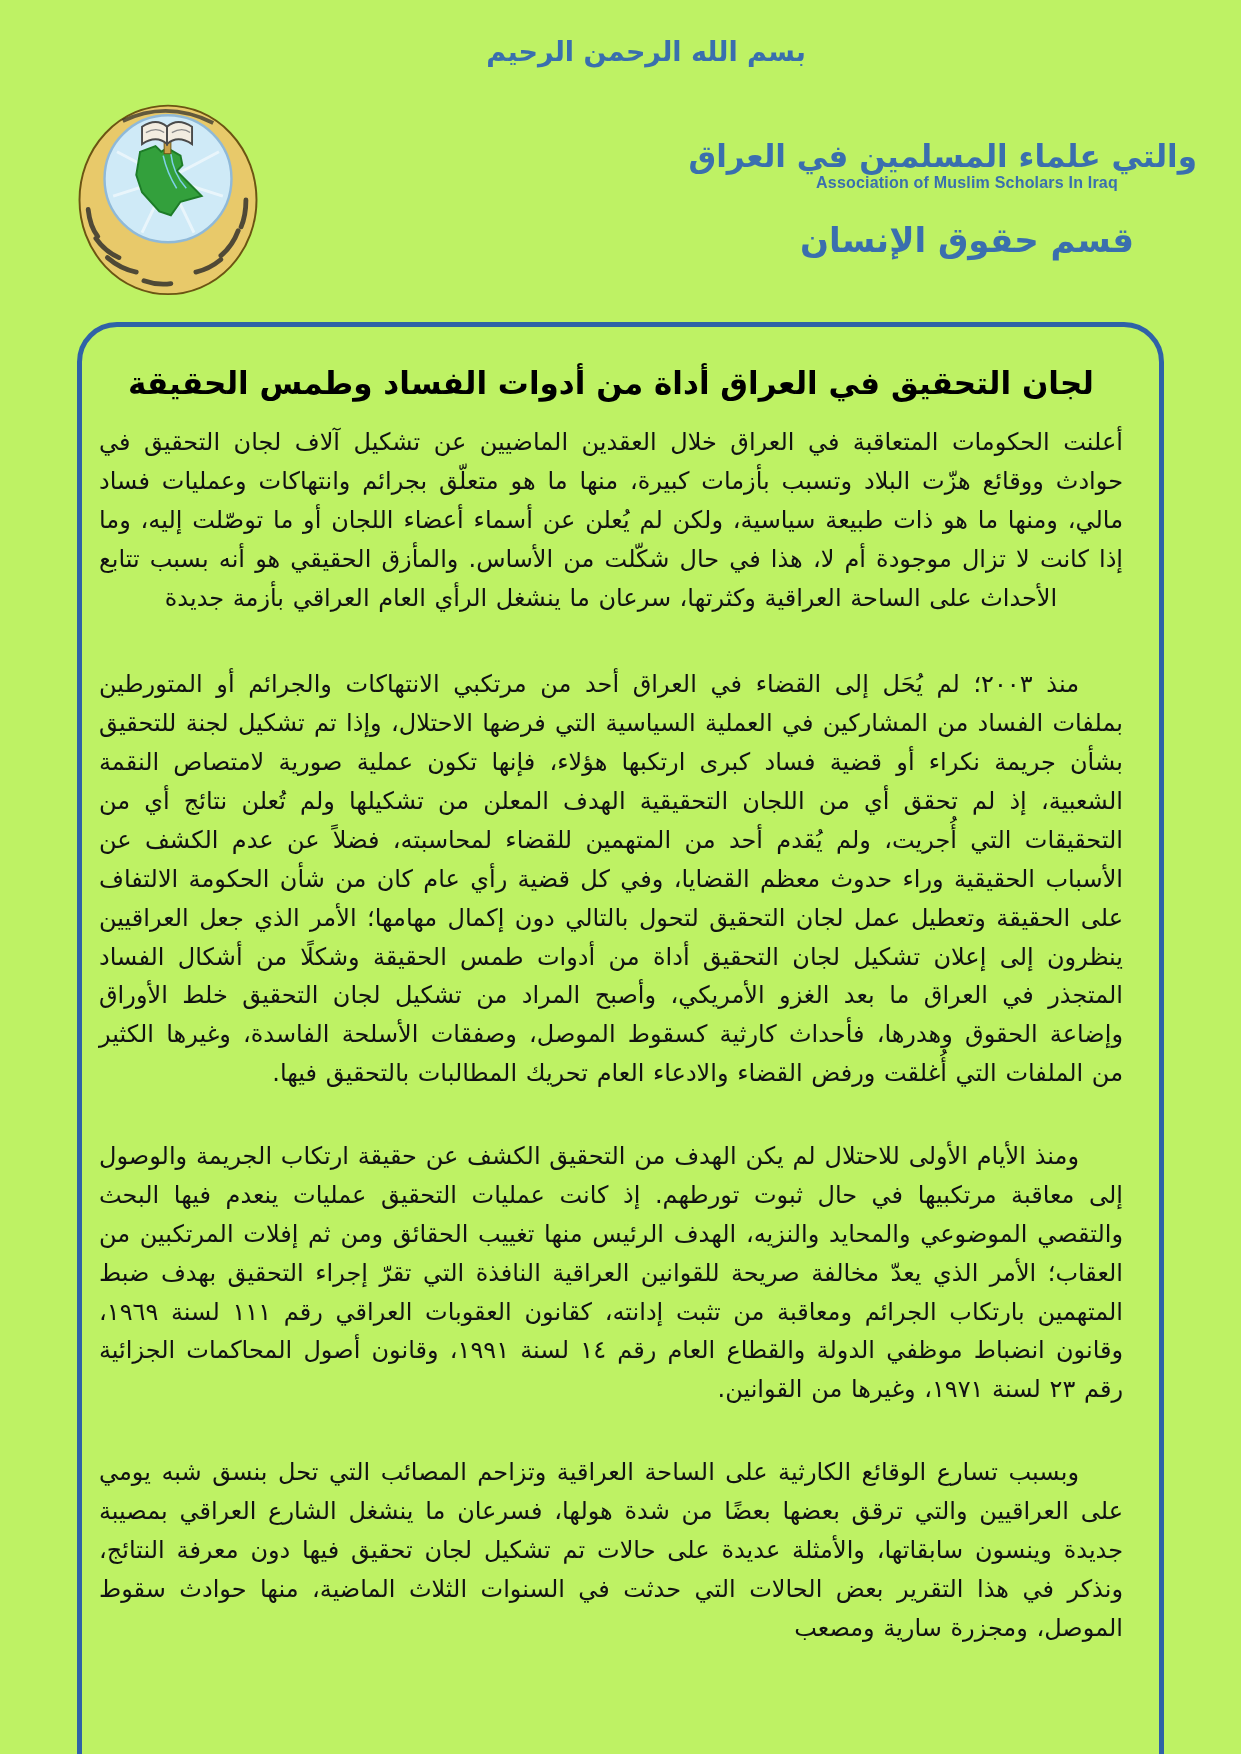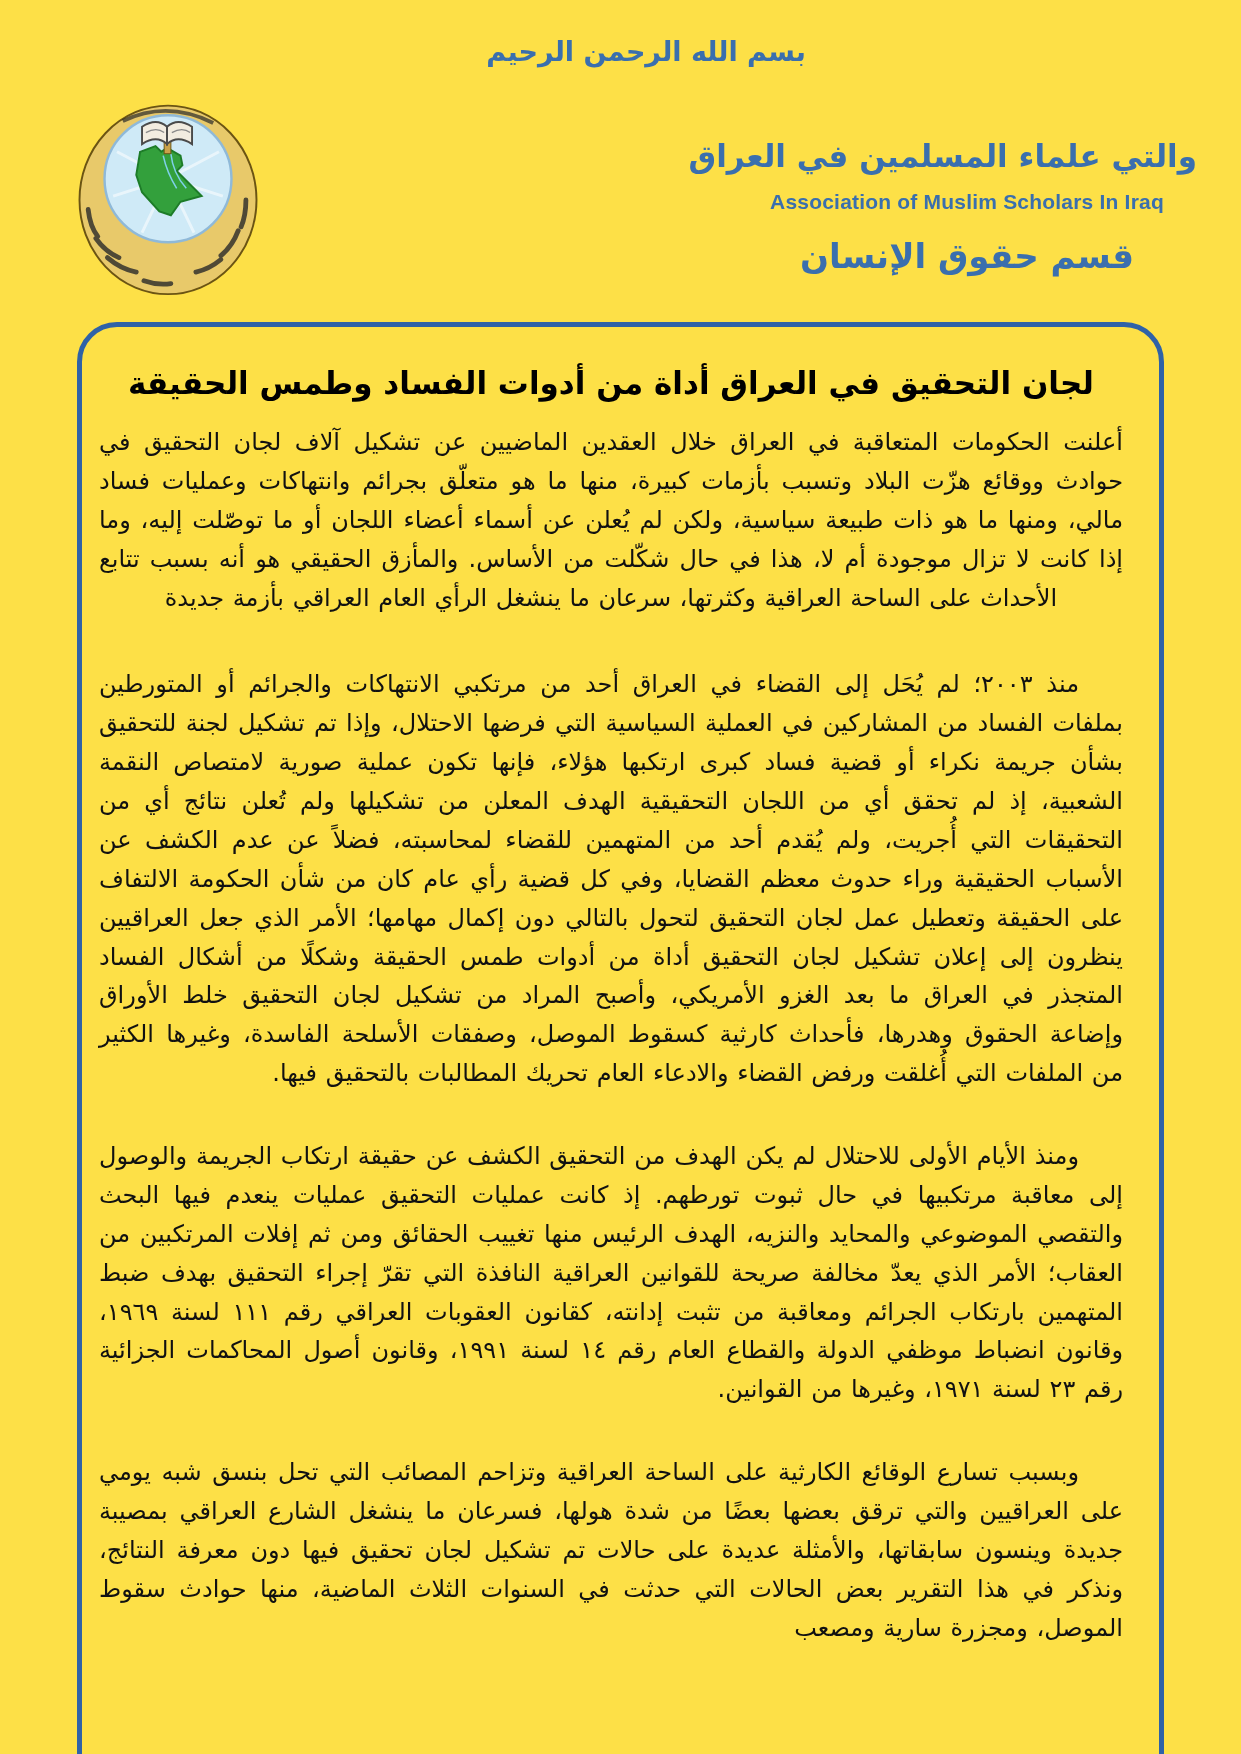--- a/index.html
+++ b/index.html
@@ -1,18 +1,18 @@
 <!DOCTYPE html>
 <html lang="ar"><head>
 <meta charset="utf-8">
 <style>
   html,body { margin:0; padding:0; background:#9a9a9a; }
   .page {
     position:relative; width:1241px; height:1754px; margin:0 auto;
-    background:#fde047; overflow:hidden;
+    background:#bef264; overflow:hidden;
     font-family:"DejaVu Sans", sans-serif;
   }
 
   
   .bismillah {
     position:absolute; top:36px; left:50%; transform:translateX(-42%);
     color:#3a6fae; font-size:27px; font-weight:bold; white-space:nowrap;
     direction:rtl;
   }
   .logo { position:absolute; left:64px; top:96px; width:208px; height:202px; }
@@ -20,24 +20,24 @@
   .org-block {
     position:absolute; top:116px; right:44px; width:460px;
     text-align:center; color:#3a6fae; direction:rtl;
   }
   .org-ar {
     font-size:31px; font-weight:bold; white-space:nowrap;
     padding-top:22px; letter-spacing:1px;
   }
   .org-en {
     font-family:"Liberation Sans", sans-serif; direction:ltr;
-    font-size:21px; font-weight:bold; margin-top:16px; white-space:nowrap;
+    font-size:16px; font-weight:bold; white-space:nowrap;
     letter-spacing:0.2px;
   }
-  .dept { font-size:34px; font-weight:bold; margin-top:22px; }
+  .dept { font-size:34px; font-weight:bold; margin-top:28px; }
 
   
   .doc-box {
     position:absolute; left:77px; top:322px; width:1087px; height:1664px;
     box-sizing:border-box; border:5px solid #2f62a7; border-radius:40px;
     padding:30px 36px 26px 17px;
     display:flex; flex-direction:column;
     direction:rtl; color:#111;
   }
   .doc-title {

